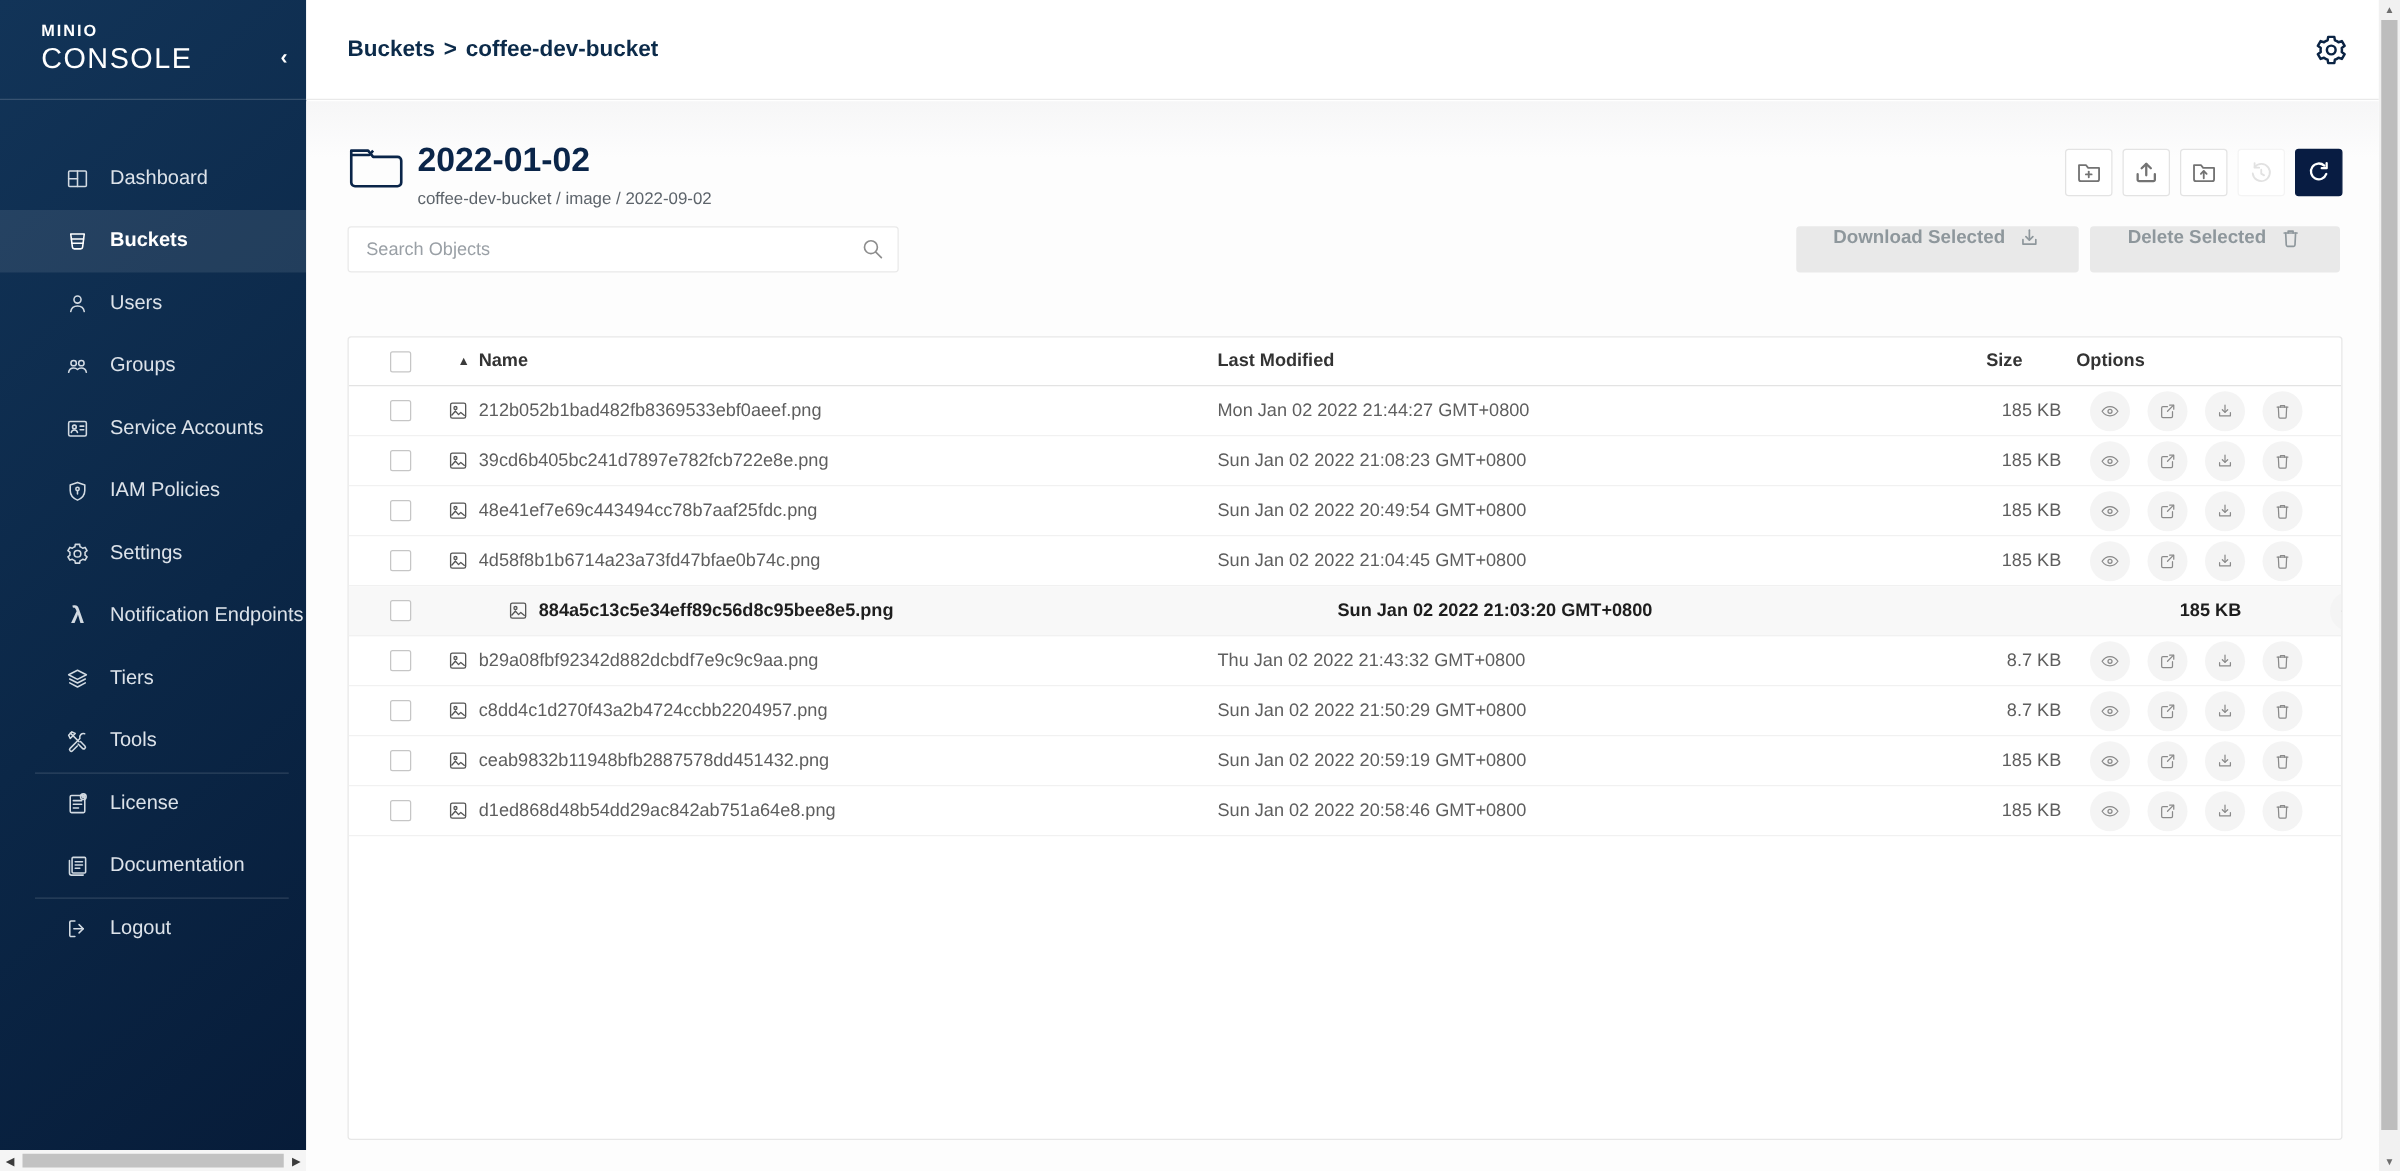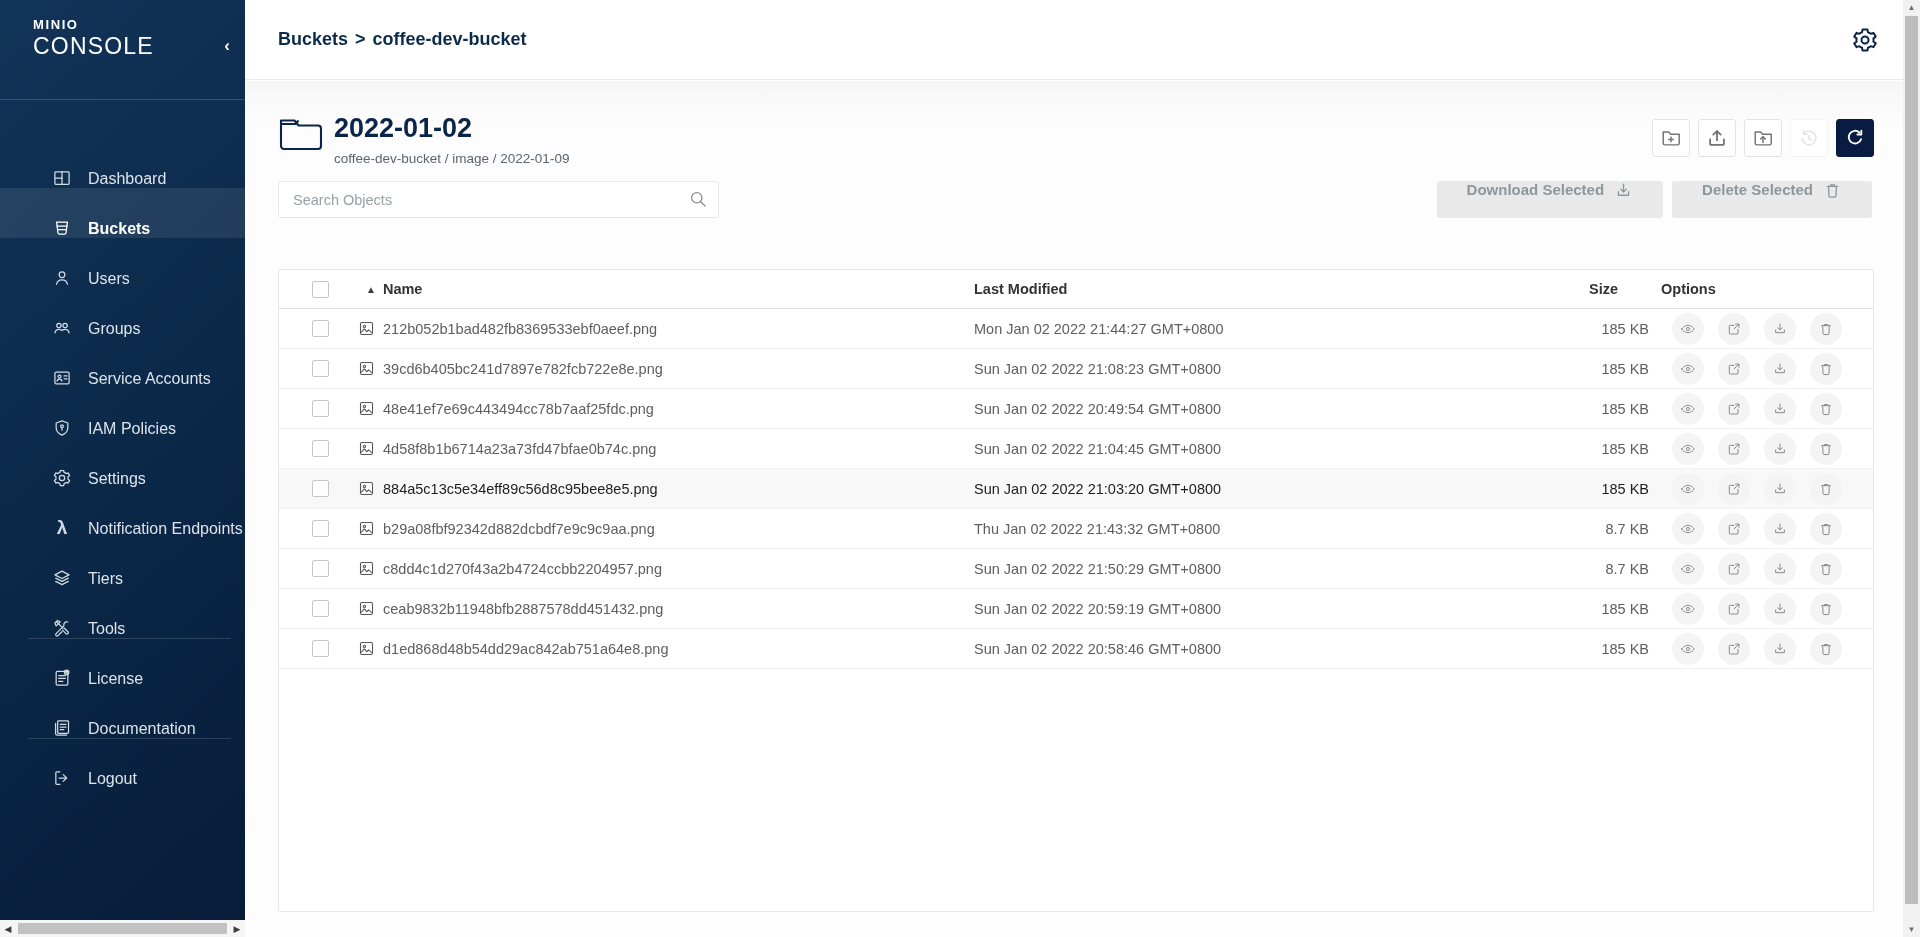--- a/index.html
+++ b/index.html
@@ -2,26 +2,26 @@
 <html><head>
 <meta charset="utf-8">
 <style>
   * { margin:0; padding:0; box-sizing:border-box; }
   html,body { width:1920px; height:937px; overflow:hidden; background:#fff;
     font-family:"Liberation Sans", sans-serif; }
 
   
   .sidebar { position:absolute; left:0; top:0; width:245px; height:920px;
     background:linear-gradient(138deg,#123458 0%,#0b2747 55%,#071c39 100%); color:#dde3ea; }
-  .logo-box { height:100px; border-bottom:1px solid rgba(255,255,255,.16); padding:17px 0 0 33px; position:relative; }
+  .logo-box { height:80px; border-bottom:1px solid rgba(255,255,255,.16); padding:17px 0 0 33px; position:relative; }
   .logo-top { font-size:13px; font-weight:bold; letter-spacing:1.6px; color:#fff; }
   .logo-main { font-size:23px; font-weight:400; letter-spacing:1.2px; color:#fff; margin-top:1px; }
   .collapse-btn { position:absolute; right:15px; top:36px; font-size:17px; color:#fff; cursor:pointer; font-weight:bold; }
   .nav { margin-top:38px; }
-  .nav-item { height:50px; display:flex; align-items:flex-end; padding-left:52px; font-size:16px; color:#dde3ea; cursor:pointer; position:relative; }
+  .nav-item { height:50px; display:flex; align-items:center; padding-left:52px; font-size:16px; color:#dde3ea; cursor:pointer; position:relative; }
   .nav-item svg, .nav-item .glyph { width:20px; height:20px; flex:0 0 20px; }
   .nav-item svg { stroke:#d2dae2; fill:none; stroke-width:1.5; stroke-linecap:round; stroke-linejoin:round; }
   .nav-item .glyph { font-size:19px; line-height:20px; color:#d2dae2; text-align:center; font-weight:bold; }
   .nav-label { margin-left:16px; white-space:nowrap; }
   .nav-item.selected { background:rgba(255,255,255,.09); color:#fff; font-weight:bold; }
   .nav-item.selected svg { stroke:#fff; }
   .nav-item.divided::before { content:""; position:absolute; top:0; left:28px; right:14px; border-top:1px solid rgba(255,255,255,.14); }
 
   
   .hscroll { position:absolute; left:0; top:920px; width:245px; height:17px; background:#f5f5f5; display:flex; align-items:center; }
@@ -70,21 +70,21 @@
     font-size:15px; font-weight:bold; font-family:inherit; display:flex; align-items:flex-start; gap:10px;
     padding:0 30px; cursor:default; }
   .sel-btn svg { width:19px; height:19px; stroke:#8e979c; fill:none; stroke-width:1.7; stroke-linecap:round; stroke-linejoin:round; }
 
   
   .panel { position:absolute; left:33px; top:188px; width:1596px; height:643px;
     background:#fff; border:1px solid #e7e7e7; border-radius:3px; overflow:hidden; }
   .grid-row { display:grid; grid-template-columns:62px 633px 485px 190px 224px; align-items:center; }
   .thead { height:39px; border-bottom:1px solid #e3e3e3; font-size:14.5px; font-weight:bold; color:#333; }
   .trow { height:40px; border-bottom:1px solid #f1f1f1; font-size:14.5px; color:#5e5e5e; cursor:pointer; }
-  .trow.active { background:#f8f8f8; color:#1e1e1e; font-weight:normal; }
+  .trow.active { background:#f8f8f8; color:#1e1e1e; font-weight:bold;gap:48px; }
   .c-check { padding-left:33px; }
   .checkbox { display:block; width:17px; height:17px; border:1px solid #c6c6c6; border-radius:2px; background:#fff; cursor:pointer; }
   .c-name { display:flex; align-items:center; padding-left:17px; gap:8px; overflow:hidden; white-space:nowrap; }
   .thead .c-name { padding-left:25px; gap:7px; }
   .sort-asc { font-size:10px; color:#3b3b3b; }
   .file-ico svg { width:17px; height:17px; stroke:#565656; fill:none; stroke-width:1.5; stroke-linejoin:round; display:block; }
   .c-size { text-align:right; }
   .thead .c-size { padding-right:31px; }
   .c-opts { display:flex; align-items:center; gap:14px; padding-left:23px; }
   .thead .c-opts { padding-left:12px;text-align:center; }
@@ -254,21 +254,21 @@
 
   <div class="title-row">
     <div class="folder-icon">
       <svg viewBox="0 0 46 40">
           <path d="M3 7.5h13.5l4 5H40a3 3 0 0 1 3 3V33a3 3 0 0 1-3 3H6a3 3 0 0 1-3-3z"></path>
           <path d="M3 11h14.5l3-3.5"></path>
         </svg>
     </div>
     <div class="title-text">
       <div class="page-title">2022-01-02</div>
-      <div class="page-path">coffee-dev-bucket / image / 2022-01-09</div>
+      <div class="page-path">coffee-dev-bucket / image / 2022-09-02</div>
     </div>
   </div>
 
   <div class="quick-actions">
     <div class="qa-btn">
       <svg viewBox="0 0 24 24">
           <path d="M3.5 5.5h6l2 2.5h9.5v9.8a1.7 1.7 0 0 1-1.7 1.7H5.2a1.7 1.7 0 0 1-1.7-1.7z"></path>
           <line x1="12" y1="11.2" x2="12" y2="16.2"></line>
           <line x1="9.5" y1="13.7" x2="14.5" y2="13.7"></line>
         </svg>

